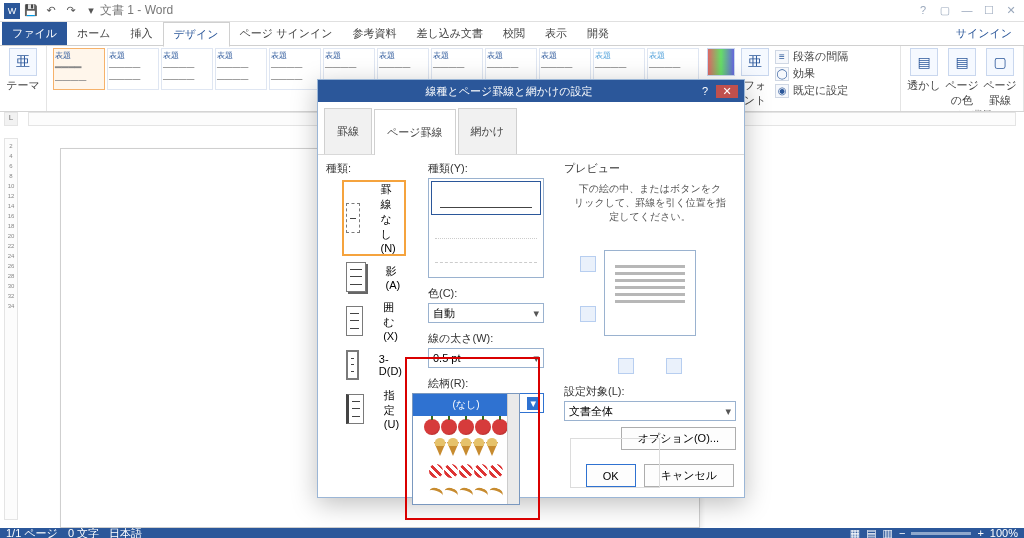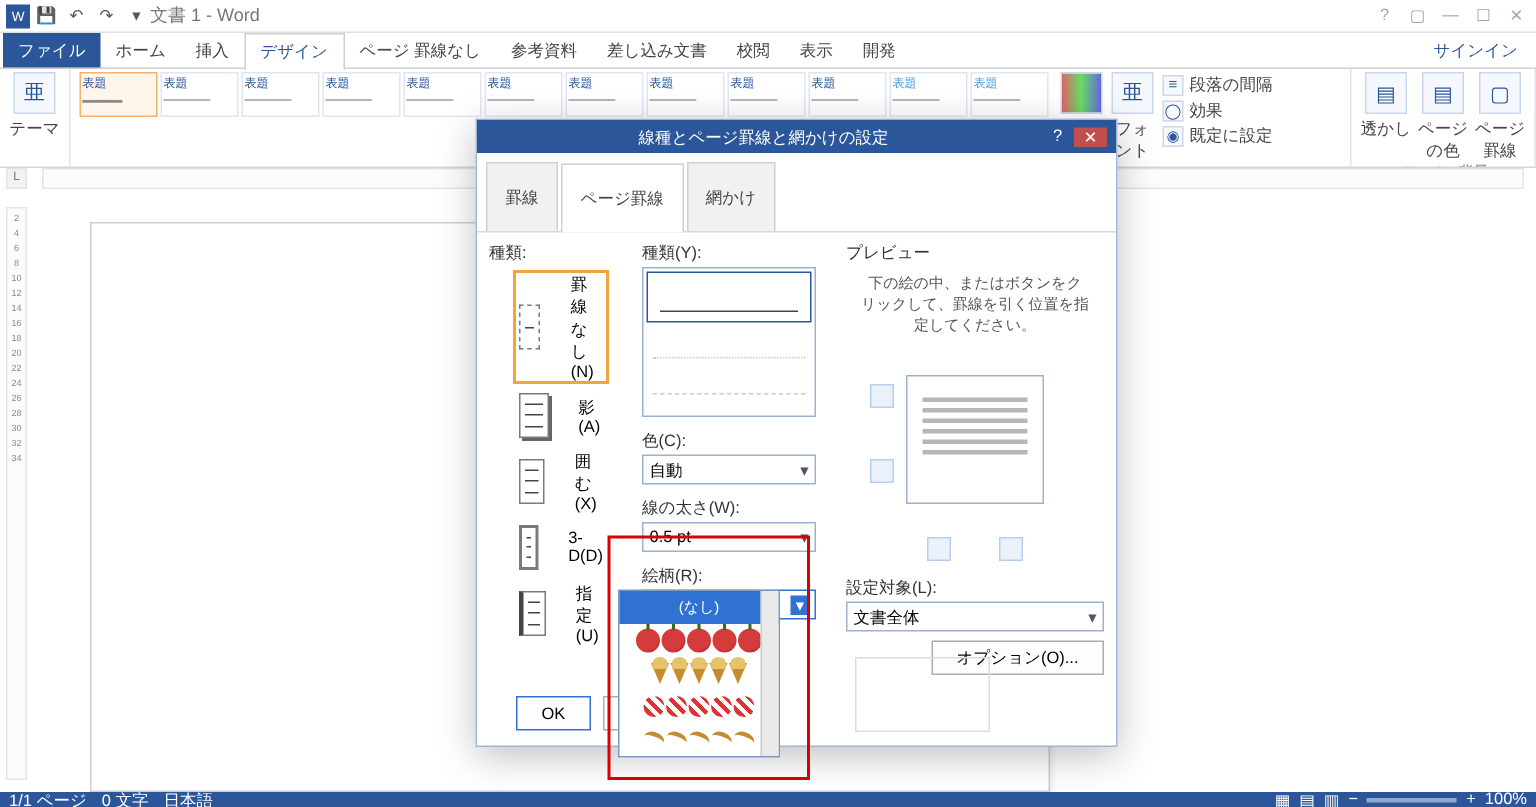--- a/index.html
+++ b/index.html
@@ -18,21 +18,21 @@
 .ribtabs .tab.active{border:1px solid #d0d0d0;border-bottom:1px solid #fff;background:#fff;color:#2b579a;margin-bottom:-1px}
 .ribtabs .signin{margin-left:auto;margin-right:8px;color:#2b579a;padding:4px}
 
 .ribbon{height:66px;background:#fff;border-bottom:1px solid #d4d4d4;display:flex;overflow:hidden}
 .group{border-right:1px solid #e4e4e4;padding:2px 6px 0;display:flex;flex-direction:column;justify-content:space-between}
 .group .body{display:flex;gap:4px;align-items:flex-start}
 .group .label{text-align:center;color:#6a6a6a;font-size:10px;padding-bottom:1px}
 .bigbtn{width:34px;text-align:center;color:#444}
 .bigbtn .ic{width:28px;height:28px;margin:0 auto 2px;border:1px solid #c9d7ee;background:#f5f9ff;display:flex;align-items:center;justify-content:center;font-size:14px;color:#2b579a}
 .gallery{display:flex;gap:2px;flex-wrap:nowrap}
-.galitem{width:52px;height:30px;border:1px solid #dfe6f2;background:#fff;padding:1px;overflow:hidden;font-size:6px;color:#888}
+.galitem{width:52px;height:42px;border:1px solid #dfe6f2;background:#fff;padding:1px;overflow:hidden;font-size:6px;color:#888}
 .galitem.sel{border:1px solid #f6b26b;background:#fff6eb}
 .galitem .gtitle{font-size:8px;color:#2b579a}
 .smallrow{display:flex;align-items:center;gap:4px;color:#444;padding:1px 0;font-size:10px;white-space:nowrap}
 .smallrow .ic{width:14px;height:14px;border:1px solid #cfd7e4;background:#f6f8fc;display:flex;align-items:center;justify-content:center;font-size:10px;color:#2b579a}
 
 .docarea{position:absolute;top:112px;left:0;right:0;bottom:10px;background:#fff}
 .ruler-h{position:absolute;top:0;left:28px;right:8px;height:14px;background:#fcfcfc;border:1px solid #e4e4e4}
 .ruler-v{position:absolute;top:26px;left:4px;width:14px;bottom:8px;background:#fcfcfc;border:1px solid #e4e4e4;font-size:6px;color:#888;padding-top:2px;text-align:center;line-height:10px}
 .corner{position:absolute;top:0;left:4px;width:14px;height:14px;background:#f2f2f2;border:1px solid #e4e4e4;font-size:8px;text-align:center;color:#777}
 .page{position:absolute;top:36px;left:60px;width:640px;height:380px;background:#fff;border:1px solid #cfcfcf;box-shadow:2px 2px 4px rgba(0,0,0,.07)}
@@ -60,21 +60,21 @@
 .listbox .lrow.solid{border-bottom:1px solid #444}
 .listbox .sel{border:1px solid #2b579a;margin:2px;padding:2px}
 .combo{border:1px solid #9ab2cf;height:20px;display:flex;align-items:center;padding:0 4px;background:#fff;justify-content:space-between;width:116px}
 .combo .arr{color:#555}
 .prevboxwrap{position:relative;width:140px;height:120px;margin:8px auto}
 .prevbox{position:absolute;top:14px;left:24px;width:92px;height:86px;border:1px solid #9ab2cf;background:#fff;padding:10px}
 .prevbox .pl{height:3px;background:#b7b7b7;margin:4px 0}
 .sbtn{position:absolute;width:16px;height:16px;border:1px solid #b7cef0;background:#eaf1fb}
 .redbox{position:absolute;border:2px solid #d90000;pointer-events:none}
 .dlgbtn{border:1px solid #adadad;background:#fdfdfd;padding:3px 16px;cursor:pointer}
-.dlgbtns{display:flex;gap:8px;padding:6px 26px 10px}
+.dlgbtns{display:flex;justify-content:flex-end;gap:8px;padding:6px 10px 10px}
 
 .artdd{position:absolute;left:412px;top:393px;width:108px;border:1px solid #7a98bf;background:#fff;z-index:40}
 .artdd .arow{height:22px;display:flex;align-items:center;justify-content:center;font-size:10px}
 .artdd .arow.sel{background:#2f72d1;color:#fff}
 .artdd .arow.art{gap:1px}
 .artdd .scroll{position:absolute;right:0;top:0;bottom:0;width:12px;background:#eaeaea;border-left:1px solid #ccc}
 .apple{width:16px;height:16px;background:radial-gradient(circle at 40% 35%,#d63b3b 60%,#8e1e1e 100%);border-radius:50%;position:relative}
 .apple:before{content:"";position:absolute;top:-3px;left:7px;width:2px;height:4px;background:#3a6b1d}
 .cone{width:0;height:0;border-left:6px solid transparent;border-right:6px solid transparent;border-top:14px solid #c78b2f;position:relative}
 .cone:before{content:"";position:absolute;top:-18px;left:-5px;width:10px;height:8px;background:#e6c26a;border-radius:50% 50% 0 0}
@@ -100,21 +100,21 @@
     <span>☐</span>
     <span>✕</span>
   </div>
 </div>
 
 <div class="ribtabs">
   <div class="tab file">ファイル</div>
   <div class="tab">ホーム</div>
   <div class="tab">挿入</div>
   <div class="tab active">デザイン</div>
-  <div class="tab">ページ 罫線なし</div>
+  <div class="tab">ページ サインイン</div>
   <div class="tab">参考資料</div>
   <div class="tab">差し込み文書</div>
   <div class="tab">校閲</div>
   <div class="tab">表示</div>
   <div class="tab">開発</div>
   <div class="signin">サインイン</div>
 </div>
 
 <div class="ribbon">
   <div class="group">

